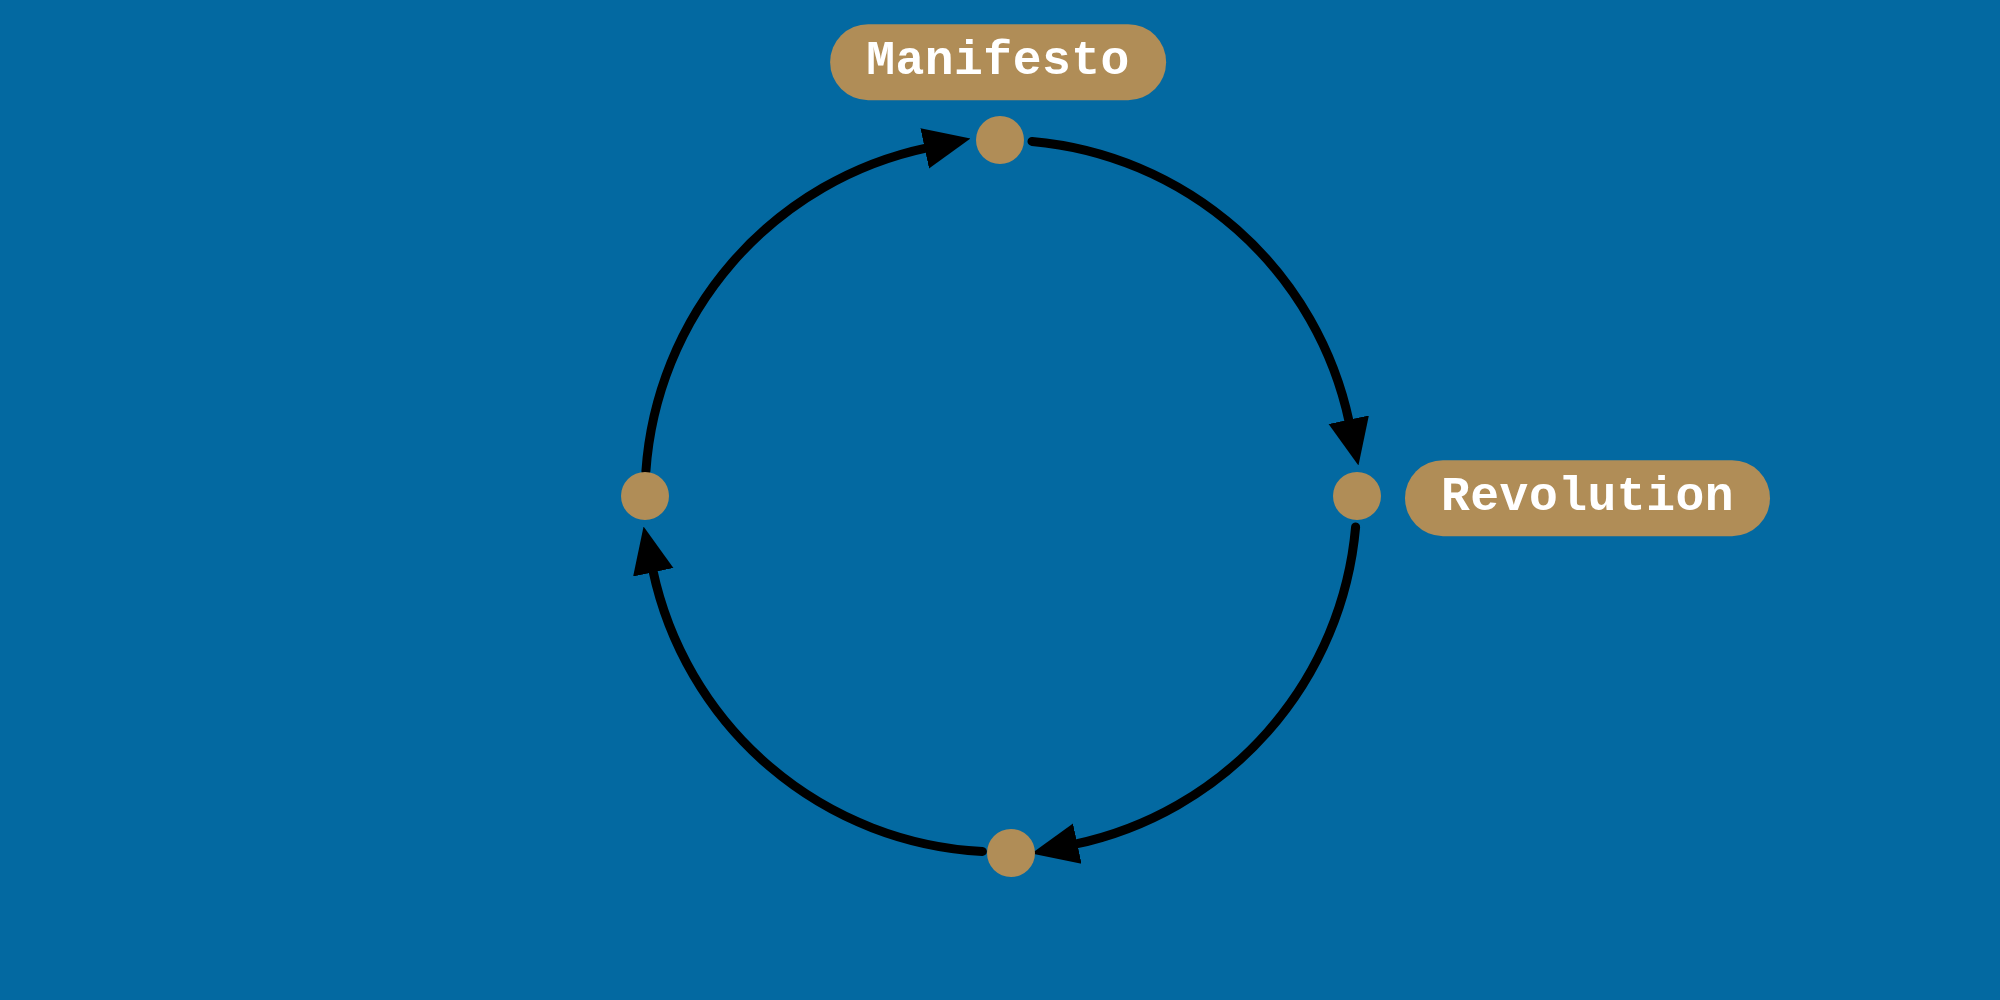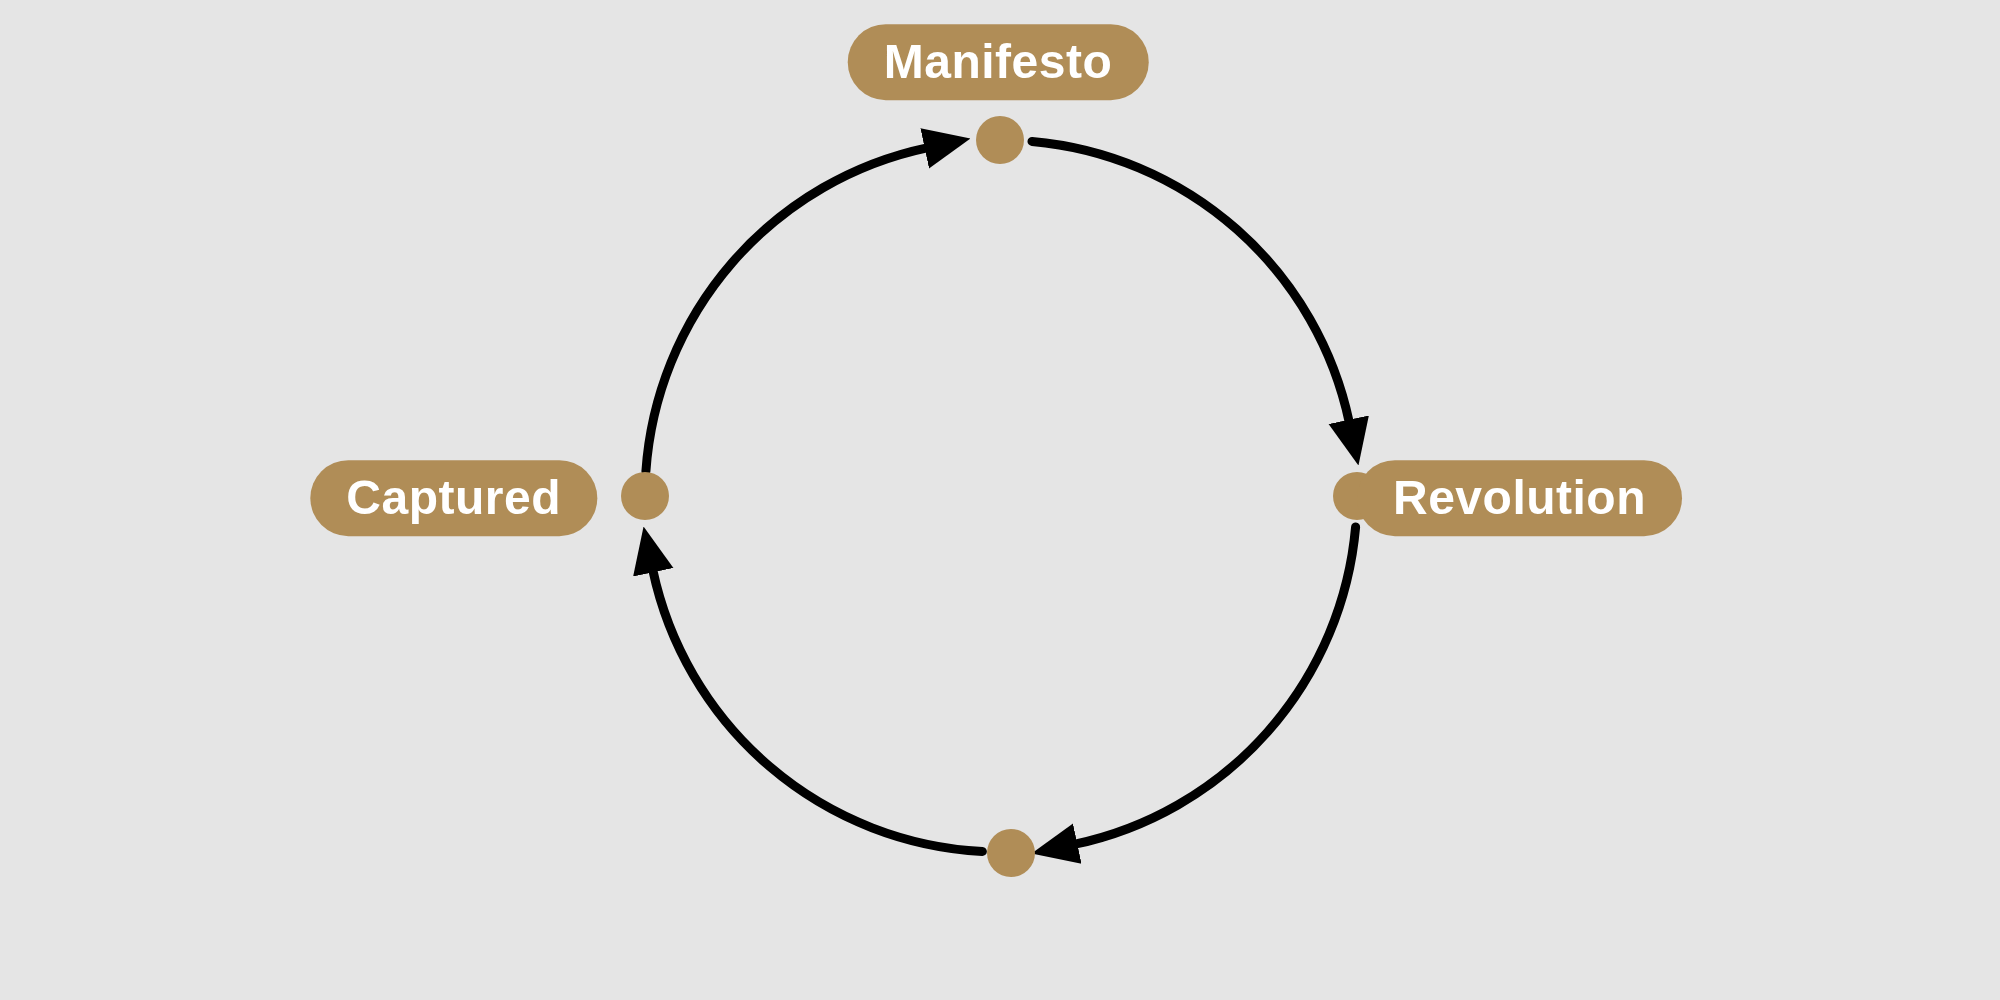--- a/index.html
+++ b/index.html
@@ -4,23 +4,23 @@
 <style>
   html, body {
     margin: 0;
     padding: 0;
     background: #ffffff;
   }
   .canvas {
     position: relative;
     width: 2000px;
     height: 1000px;
-    background: #e5e5e5;
+    background: #0369a1;
     overflow: hidden;
-    font-family: Liberation Sans, sans-serif;
+    font-family: Liberation Mono, monospace;
   }
   .diagram-svg {
     position: absolute;
     left: 0;
     top: 0;
     width: 2000px;
     height: 1000px;
   }
   .node-pill {
     position: absolute;
@@ -28,21 +28,21 @@
     color: #ffffff;
     font-weight: 700;
     font-size: 48px;
     line-height: 1.12;
     padding: 11px 36px;
     border-radius: 999px;
     white-space: nowrap;
     letter-spacing: 0.5px;
   }
   .pill-top    { left: 998px;  top: 62px;  transform: translate(-50%, -50%); }
-  .pill-right  { left: 1357px; top: 498px; transform: translate(0, -50%); }
+  .pill-right  { left: 1405px; top: 498px; transform: translate(0, -50%); }
   .pill-bottom { left: 1012px; top: 935px; transform: translate(-50%, -50%); }
   .pill-left   { left: 597px;  top: 498px; transform: translate(-100%, -50%); }
 </style>
 </head>
 <body>
 
 <div class="canvas">
 
   <svg class="diagram-svg" viewBox="0 0 2000 1000" aria-hidden="true">
     <defs>
@@ -63,15 +63,14 @@
     <circle cx="1357" cy="496" r="24" fill="#b08d57"></circle>
     <circle cx="1011" cy="853" r="24" fill="#b08d57"></circle>
     <circle cx="645" cy="496" r="24" fill="#b08d57"></circle>
   </svg>
 
   <div class="node-pill pill-top">Manifesto</div>
 
   <div class="node-pill pill-right">Revolution</div>
 
 
-  <div class="node-pill pill-left">Captured</div>
 
 </div>
 
 </body></html>

